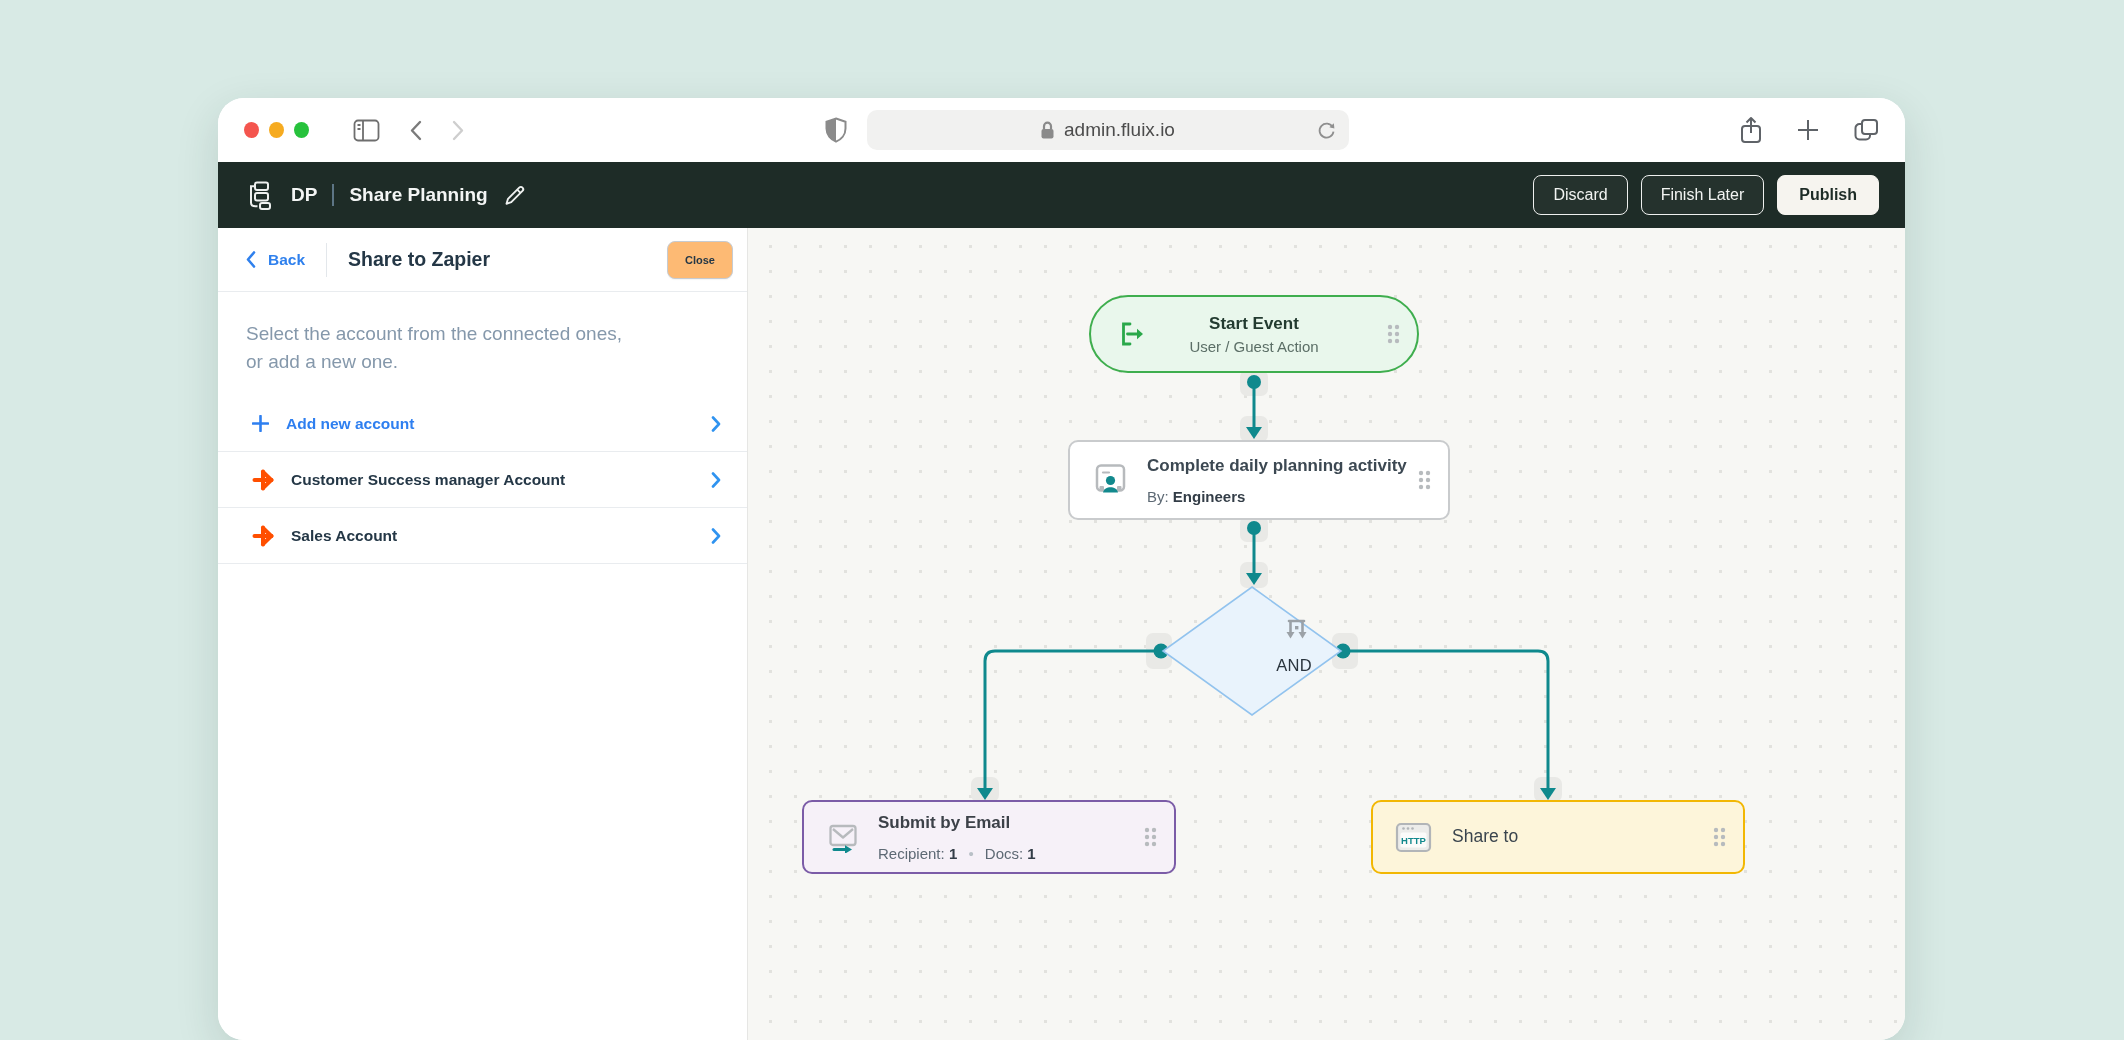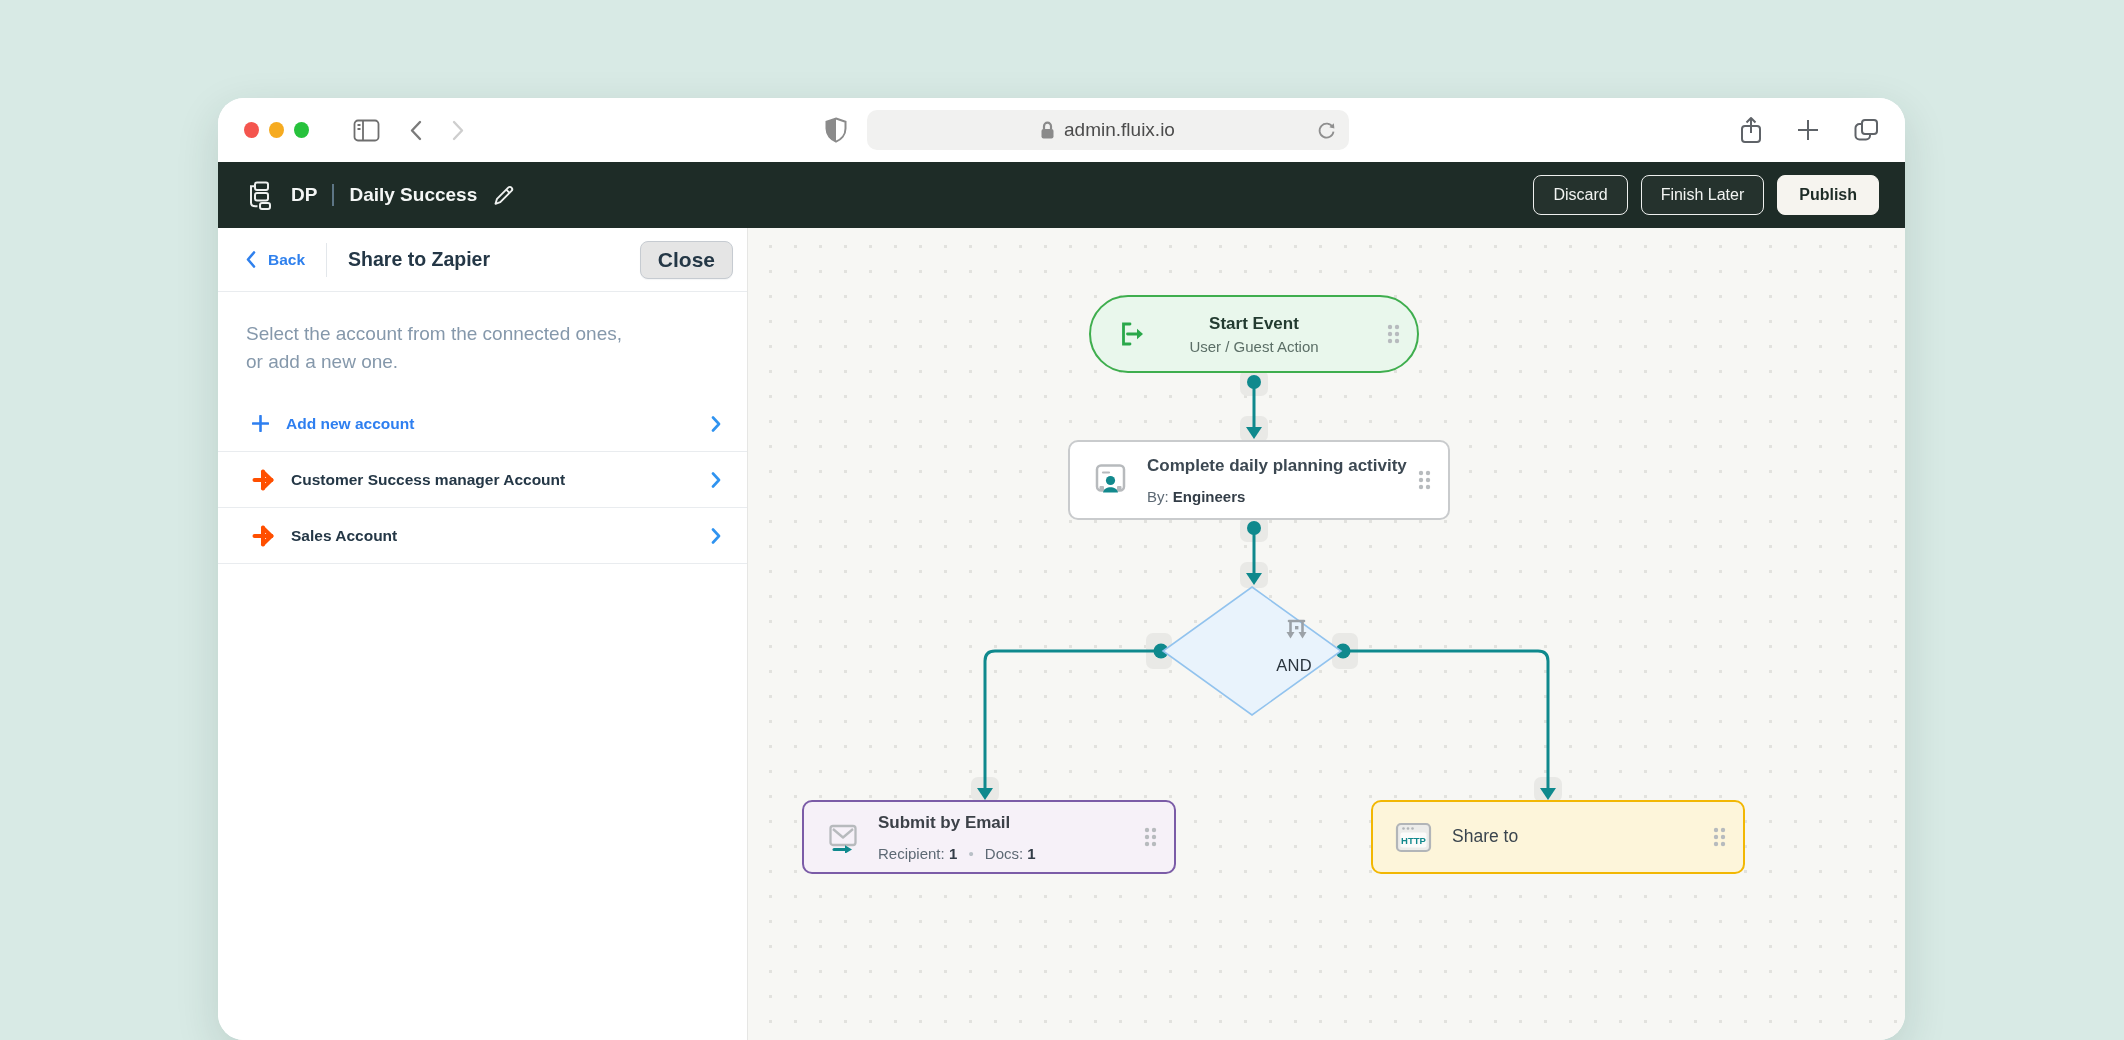--- a/index.html
+++ b/index.html
@@ -42,22 +42,22 @@
   
   .content { flex:1; display:flex; min-height:0; }
 
   
   .panel { width:530px; background:#fff; border-right:1px solid #e6e6e4; display:flex; flex-direction:column; }
   .panel-head { height:64px; display:flex; align-items:center; padding-left:28px; border-bottom:1px solid #e9ecef; flex:0 0 auto; }
   .back-link { display:flex; align-items:center; gap:12px; background:none; border:none; cursor:pointer; padding:0; }
   .back-label { color:#2f80ed; font-size:15.5px; font-weight:600; }
   .head-vdiv { width:1px; height:34px; background:#e3e7eb; margin:0 21px; }
   .panel-title { font-size:19.5px; font-weight:700; color:#243746; }
-  .btn-close { margin-left:auto; margin-right:14px; background:#e5e5e5; border:1px solid #c6cbd1;
-               border-radius:8px; height:38px; padding:0 17px; font-size:21px; font-weight:600;
+  .btn-close { margin-left:auto; margin-right:14px; background:#fdba74; border:1px solid #c6cbd1;
+               border-radius:8px; height:38px; padding:0 17px; font-size:11px; font-weight:600;
                color:#243746; cursor:pointer; font-family:inherit; box-shadow:0 1px 1px rgba(36,55,70,.05); }
   .panel-desc { margin:28px 28px 0; color:#8598ab; font-size:19px; line-height:28px; }
   .rows { margin-top:20px; }
   .prow { height:56px; display:flex; align-items:center; padding:0 26px 0 34px;
           border-bottom:1px solid #e9ecef; cursor:pointer; background:#fff; width:100%; border-top:none;
           border-left:none; border-right:none; font-family:inherit; text-align:left; }
   .prow .chev { margin-left:auto; }
   .row-label-add { color:#2e7ff0; font-size:15.5px; font-weight:700; margin-left:17px; }
   .row-label { color:#243746; font-size:15.5px; font-weight:600; margin-left:17px; }
   .zap { display:flex; }
@@ -180,21 +180,21 @@
 
     <div class="appbar">
       <svg width="31" height="30" viewBox="0 0 31 30">
         <rect x="11" y="2.5" width="13" height="7.5" rx="2" fill="none" stroke="#eef0ef" stroke-width="2"></rect>
         <rect x="11" y="13" width="13" height="7.5" rx="2" fill="none" stroke="#eef0ef" stroke-width="2"></rect>
         <path d="M11 6.3 H7 V22.8 q0 3.5 4.5 3.5 h2" fill="none" stroke="#eef0ef" stroke-width="2"></path>
         <rect x="16" y="23" width="10" height="6" rx="2" fill="none" stroke="#eef0ef" stroke-width="2"></rect>
       </svg>
       <span class="app-initials">DP</span>
       <span class="app-divider"></span>
-      <span class="app-title">Daily Success</span>
+      <span class="app-title">Share Planning</span>
       <button class="icon-btn edit">
         <svg width="25" height="25" viewBox="0 0 25 25">
           <path d="M4.5 20.8 L6 15.8 L17.2 4.6 a2.3 2.3 0 0 1 3.3 3.3 L9.3 19.1 Z" fill="none" stroke="#eef0ef" stroke-width="1.9" stroke-linejoin="round"></path>
           <line x1="15.2" y1="6.6" x2="18.5" y2="9.9" stroke="#eef0ef" stroke-width="1.9"></line>
         </svg>
       </button>
       <div class="appbar-actions">
         <button class="btn-ghost">Discard</button>
         <button class="btn-ghost">Finish Later</button>
         <button class="btn-solid">Publish</button>

